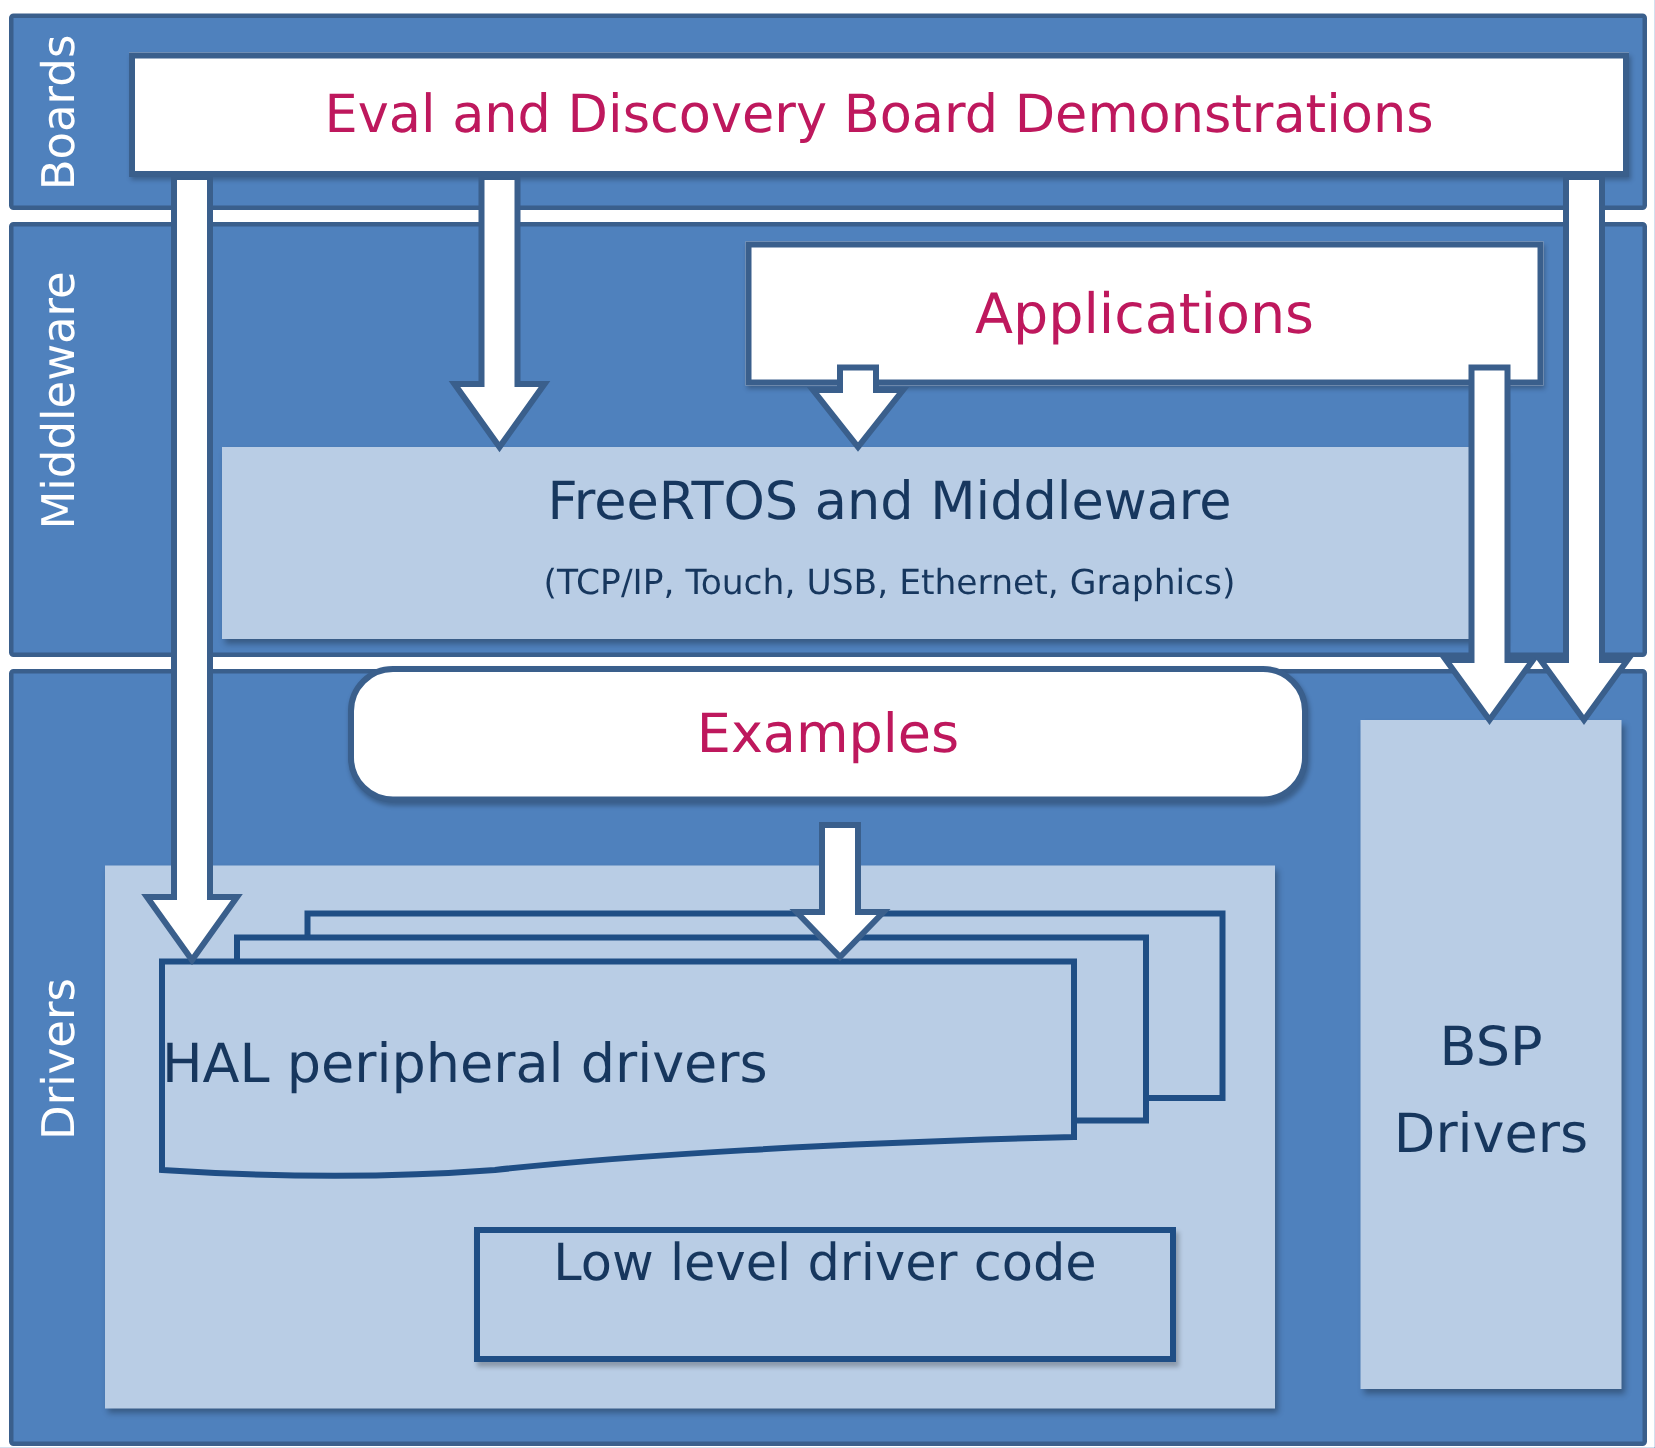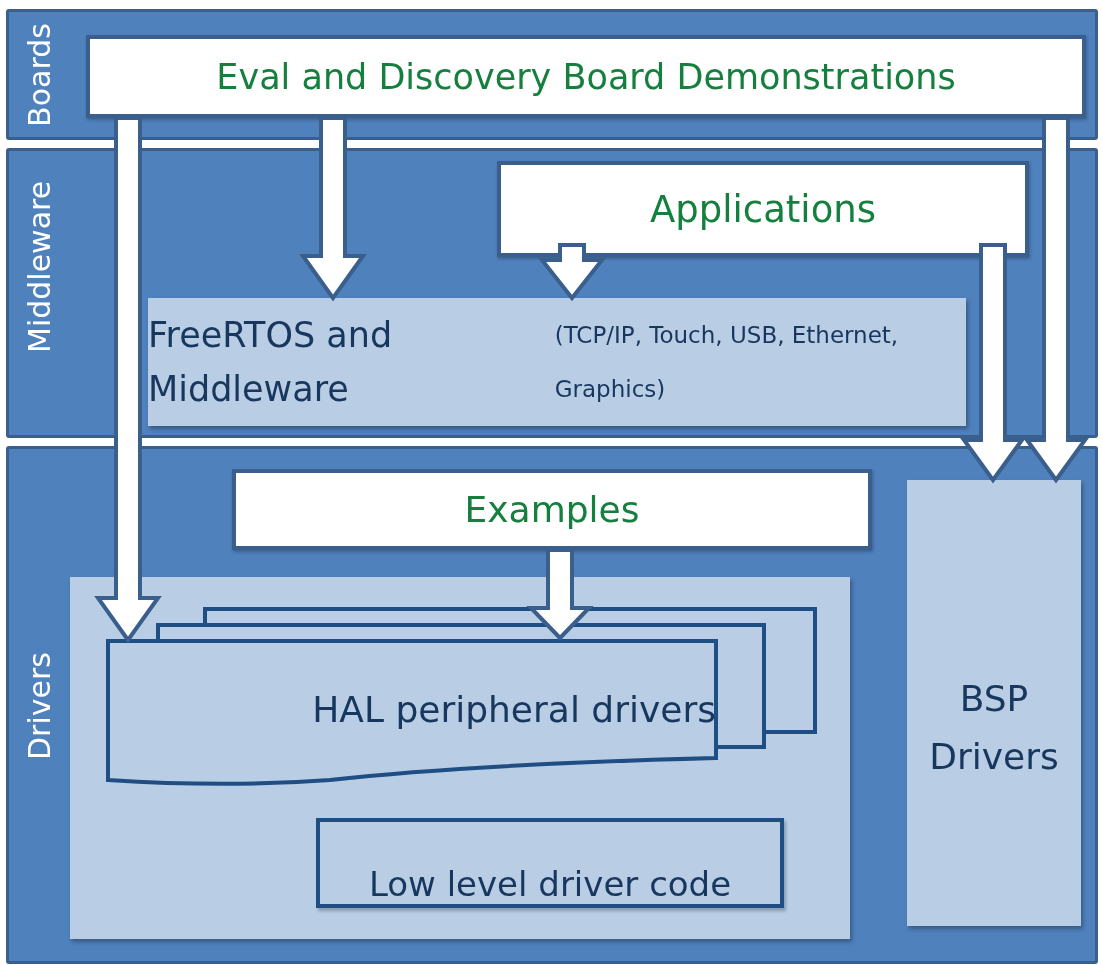--- a/index.html
+++ b/index.html
@@ -1,68 +1,68 @@
 <!DOCTYPE html>
 <html><head>
 <meta charset="utf-8">
 <style>
   html, body { margin: 0; padding: 0; background: #ffffff; }
   body { width: 1103px; height: 965px; position: relative; overflow: hidden;
          font-family: "DejaVu Sans", "Liberation Sans", sans-serif; }
   .layer { position: absolute; background: #4f81bd; border: 3px solid #3a5f8c; box-sizing: border-box; border-radius: 3px; }
   .layer-label { position: absolute; color: #ffffff; font-size: 30px; transform: rotate(-90deg); transform-origin: center center; white-space: nowrap; text-align: center; }
   .white-box { position: absolute; background: #ffffff; border: 4px solid #3a5f8c; box-sizing: border-box;
-               display: flex; align-items: center; justify-content: center; color: #15803d; box-shadow: 1px 2px 3px rgba(0,0,0,0.25); }
+               display: flex; align-items: center; justify-content: center; color: #be185d; box-shadow: 1px 2px 3px rgba(0,0,0,0.25); }
   .light-panel { position: absolute; background: #b9cde5; box-shadow: 2px 3px 4px rgba(0,0,0,0.3); }
   .light-text { color: #17375e; }
   .outlined-box { position: absolute; background: #b9cde5; border: 4px solid #1f4e85; box-sizing: border-box;
-                  display: flex; align-items: flex-end; justify-content: center; box-shadow: 2px 3px 3px rgba(0,0,0,0.25); }
+                  display: flex; align-items: flex-start; justify-content: center; box-shadow: 2px 3px 3px rgba(0,0,0,0.25); }
   svg.overlay { position: absolute; left: 0; top: 0; pointer-events: none; }
 </style>
 </head>
 <body>
 
 <div class="layer" style="left:6px; top:9px; width:1092px; height:131px;"></div>
 <div class="layer" style="left:6px; top:148px; width:1092px; height:290px;"></div>
 <div class="layer" style="left:6px; top:446px; width:1092px; height:518px;"></div>
 
 <div class="layer-label" style="left:-20px; top:57px; width:120px; height:36px; line-height:36px;">Boards</div>
 <div class="layer-label" style="left:-40px; top:255px; width:160px; height:36px; line-height:36px;">Middleware</div>
 <div class="layer-label" style="left:-20px; top:688px; width:120px; height:36px; line-height:36px;">Drivers</div>
 
-<div class="light-panel" style="left:148px; top:298px; width:818px; height:128px; display:flex; flex-direction:row; align-items:center; justify-content:center;">
+<div class="light-panel" style="left:148px; top:298px; width:818px; height:128px; display:flex; flex-direction:column; align-items:center; justify-content:center;padding-left:36px;">
   <div class="light-text" style="font-size:35px; line-height:54px;">FreeRTOS and Middleware</div>
   <div class="light-text" style="font-size:23px; line-height:54px;">(TCP/IP, Touch, USB, Ethernet, Graphics)</div>
 </div>
 
 <div class="light-panel" style="left:70px; top:577px; width:780px; height:362px;"></div>
 
 <div class="light-panel" style="left:907px; top:480px; width:174px; height:446px;">
   <div class="light-text" style="position:absolute; left:0; top:190px; width:100%; text-align:center; font-size:36px; line-height:58px;">BSP</div>
   <div class="light-text" style="position:absolute; left:0; top:248px; width:100%; text-align:center; font-size:36px; line-height:58px;">Drivers</div>
 </div>
 
 <svg class="overlay" width="1103" height="965">
   <rect x="205" y="609" width="610" height="123" fill="#b9cde5" stroke="#1f4e85" stroke-width="4"></rect>
   <rect x="158" y="625" width="606" height="122" fill="#b9cde5" stroke="#1f4e85" stroke-width="4"></rect>
   <path d="M108,641 L716,641 L716,758 C560,762 420,770 330,780 C250,786 170,784 108,780 Z" fill="#b9cde5" stroke="#1f4e85" stroke-width="4"></path>
 </svg>
-<div class="light-text" style="position:absolute; left:108px; top:688px; width:608px; text-align:right; font-size:36px; line-height:44px;">HAL peripheral drivers</div>
+<div class="light-text" style="position:absolute; left:108px; top:688px; width:608px; text-align:left; font-size:36px; line-height:44px;">HAL peripheral drivers</div>
 
 <div class="outlined-box" style="left:316px; top:818px; width:468px; height:90px;">
   <span class="light-text" style="font-size:34px;">Low level driver code</span>
 </div>
 
 <div class="white-box" style="left:86px; top:35px; width:1000px; height:83px;">
   <span style="font-size:35px;">Eval and Discovery Board Demonstrations</span>
 </div>
 <div class="white-box" style="left:497px; top:161px; width:532px; height:96px;">
   <span style="font-size:37px;">Applications</span>
 </div>
-<div class="white-box" style="left:232px; top:469px; width:640px; height:81px;">
+<div class="white-box" style="left:232px; top:444px; width:640px; height:91px;border-radius:30px;">
   <span style="font-size:36px;">Examples</span>
 </div>
 
 <svg class="overlay" width="1103" height="965" id="arrows-svg">
     <path d="M116,118 L140,118 L140,598 L158,598 L128,640 L98,598 L116,598 Z" fill="#ffffff" stroke="#3a5f8c" stroke-width="4" stroke-linejoin="miter"></path>
     <path d="M321,118 L345,118 L345,256 L363,256 L333,298 L303,256 L321,256 Z" fill="#ffffff" stroke="#3a5f8c" stroke-width="4" stroke-linejoin="miter"></path>
     <path d="M560,245 L584,245 L584,260 L602,260 L572,298 L542,260 L560,260 Z" fill="#ffffff" stroke="#3a5f8c" stroke-width="4" stroke-linejoin="miter"></path>
     <path d="M981,245 L1005,245 L1005,440 L1022,440 L993,480 L964,440 L981,440 Z" fill="#ffffff" stroke="#3a5f8c" stroke-width="4" stroke-linejoin="miter"></path>
     <path d="M1044,118 L1068,118 L1068,440 L1085,440 L1056,480 L1027,440 L1044,440 Z" fill="#ffffff" stroke="#3a5f8c" stroke-width="4" stroke-linejoin="miter"></path>
     <path d="M548,550 L572,550 L572,608 L589,608 L560,638 L531,608 L548,608 Z" fill="#ffffff" stroke="#3a5f8c" stroke-width="4" stroke-linejoin="miter"></path>

